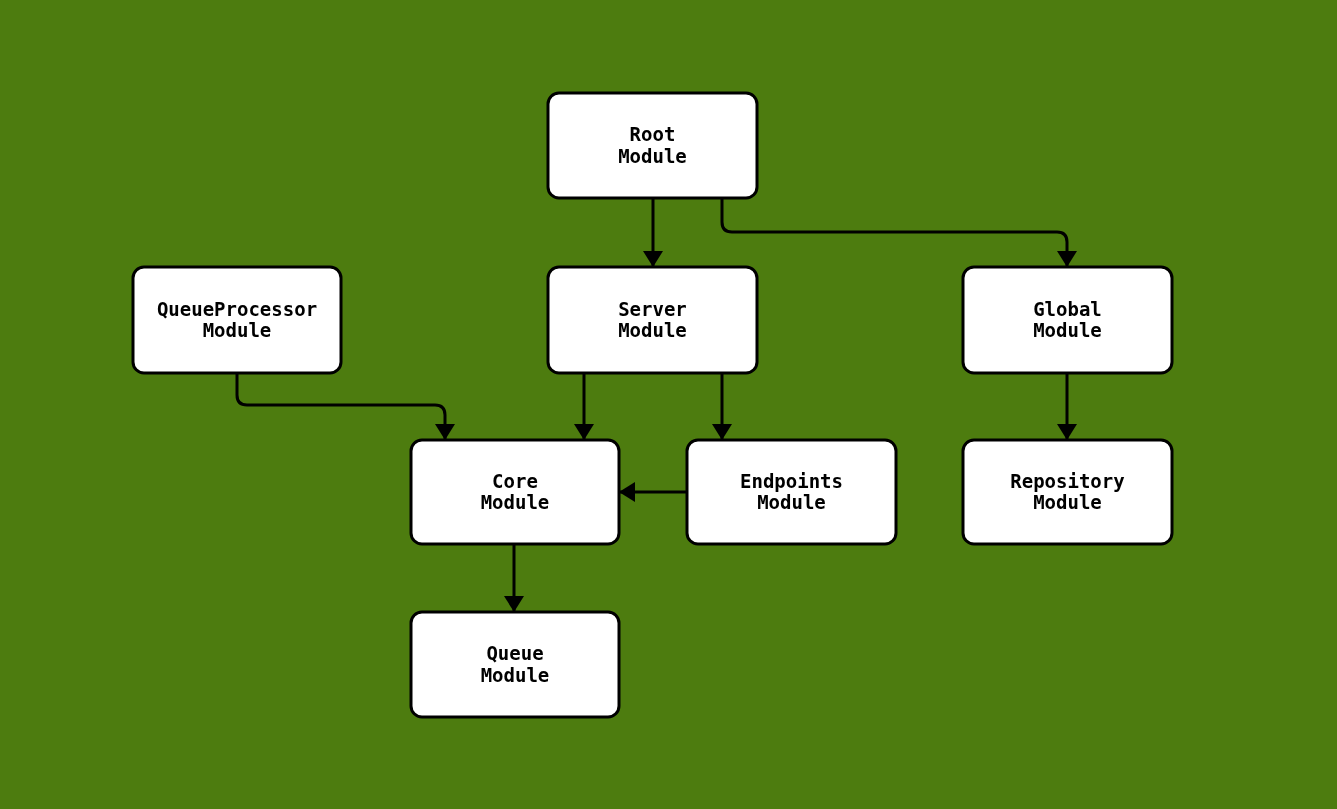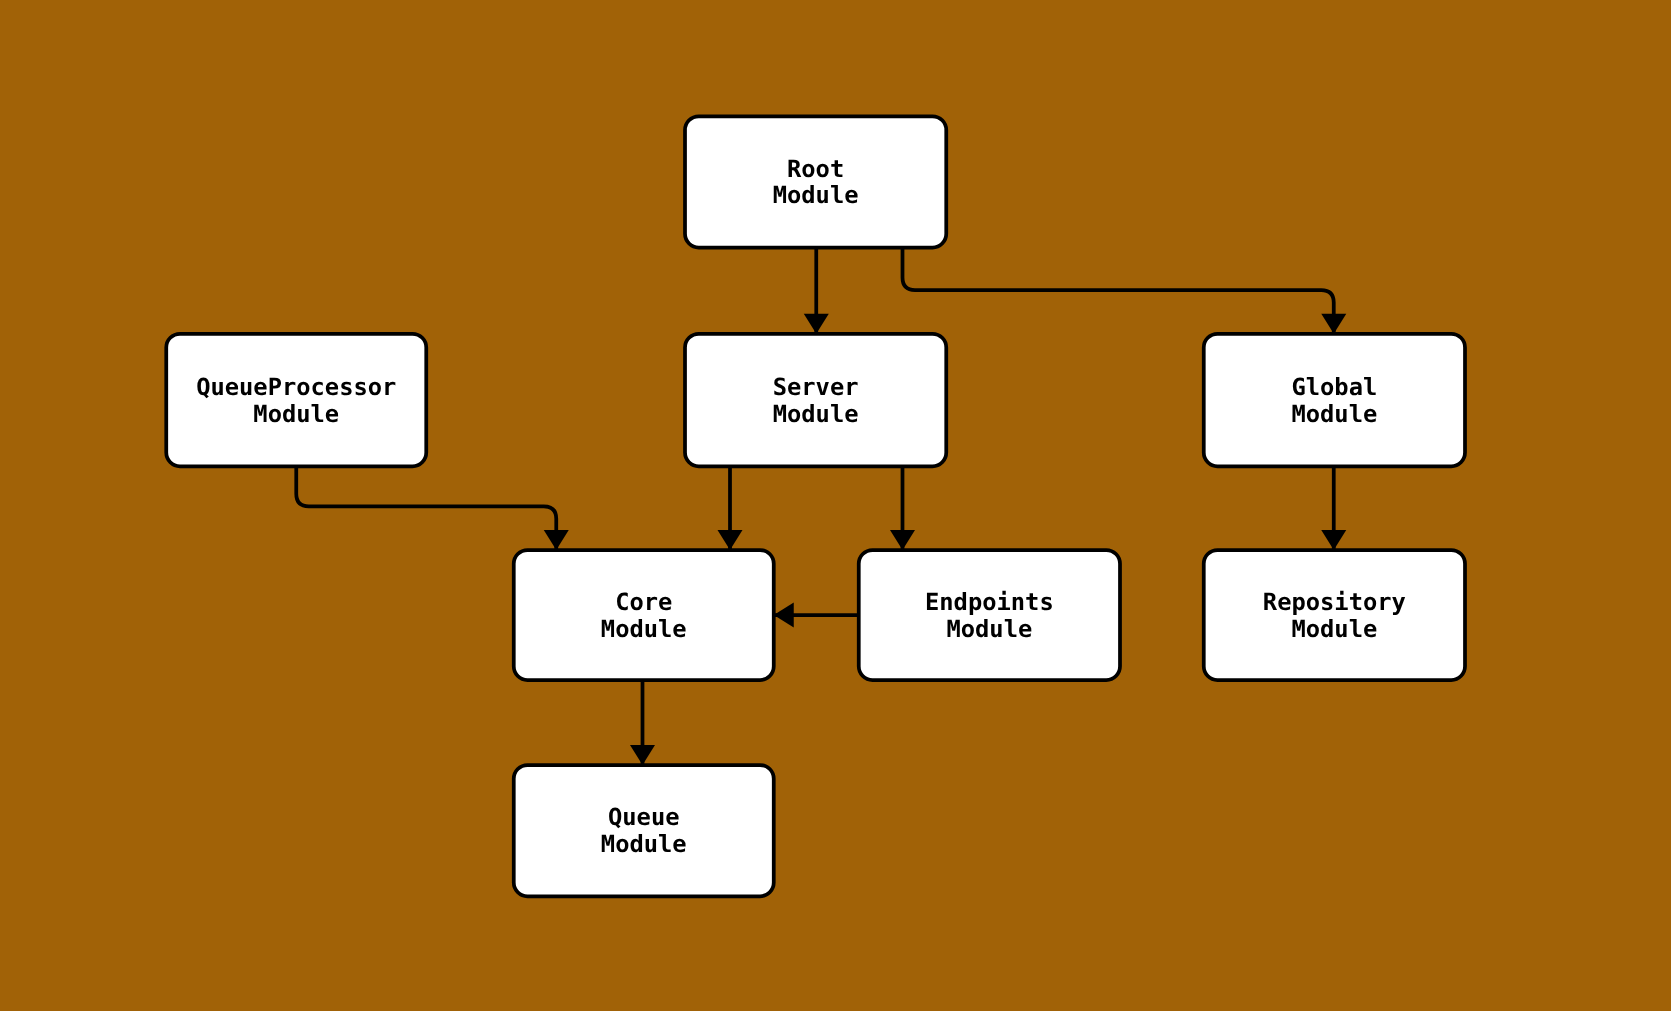--- a/index.html
+++ b/index.html
@@ -5,21 +5,21 @@
   html, body {
     margin: 0;
     padding: 0;
     background: #ffffff;
     font-family: "DejaVu Sans Mono", monospace;
   }
   #canvas {
     position: relative;
     width: 1337px;
     height: 809px;
-    background: #a16207;
+    background: #4d7c0f;
     overflow: hidden;
   }
   #diagram-svg {
     display: block;
     width: 1337px;
     height: 809px;
   }
   .node-box {
     fill: #ffffff;
     stroke: #000000;

